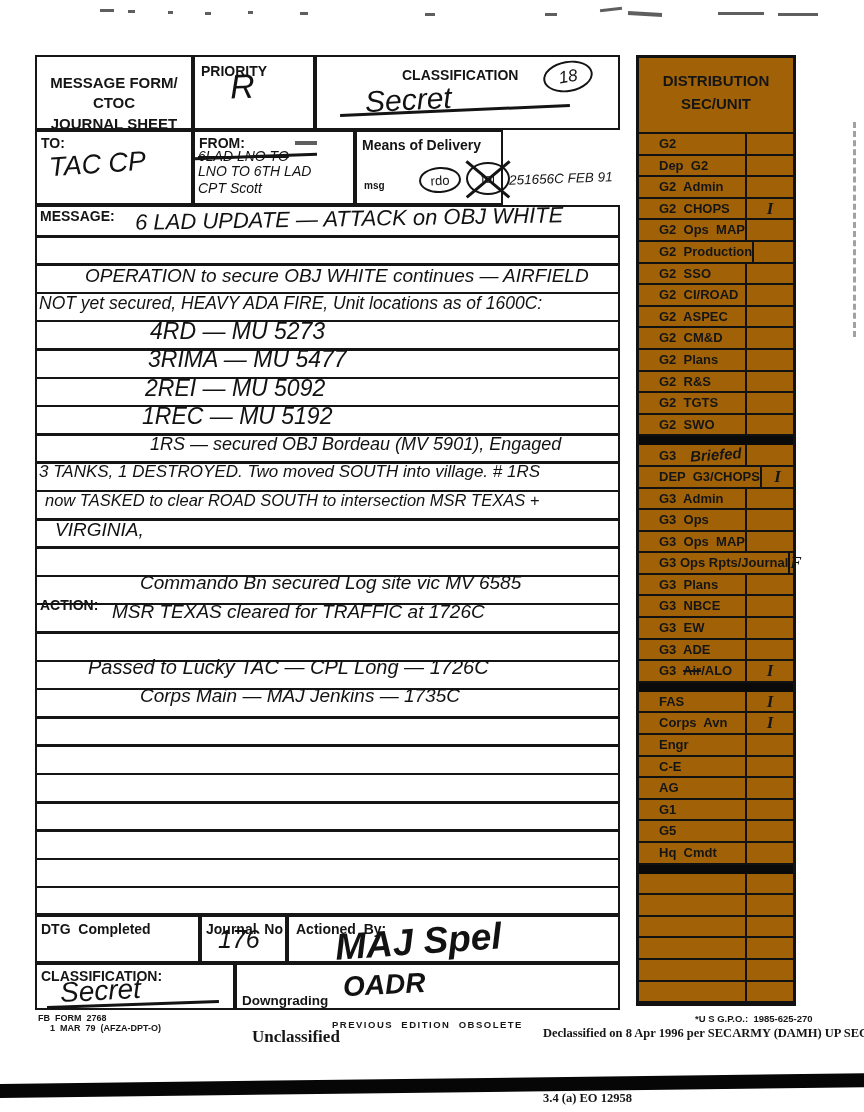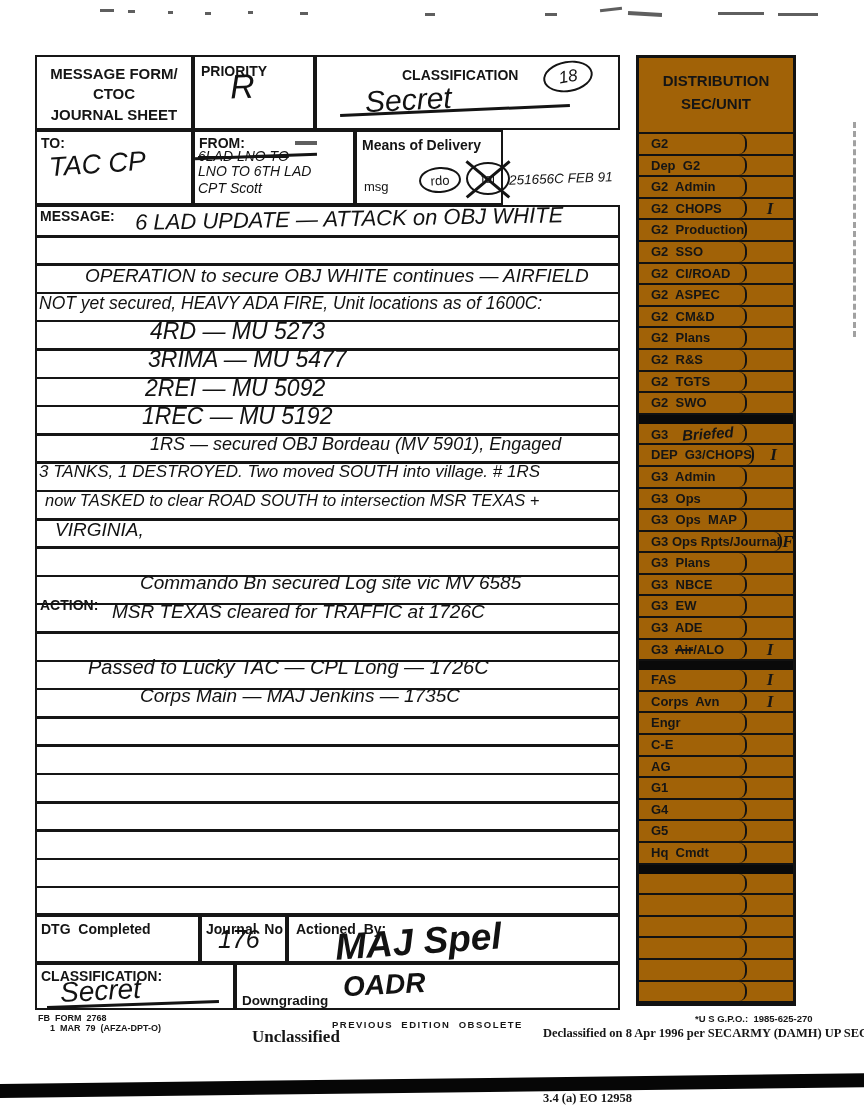--- a/index.html
+++ b/index.html
@@ -1,37 +1,37 @@
 <!DOCTYPE html>
 <html><head>
 <meta charset="utf-8">
 <style>
   html,body{margin:0;padding:0;background:#e8e8e8;}
   .page{position:relative;width:864px;height:1112px;background:#ffffff;overflow:hidden;
         font-family:"Liberation Sans",sans-serif;color:#151515;}
   .cell{position:absolute;border:2.5px solid #161616;box-sizing:border-box;background:transparent;}
   .plabel{font-weight:700;font-size:14px;line-height:1.15;white-space:pre;color:#141414;}
   .center-title{display:flex;align-items:flex-start;justify-content:center;text-align:center;
-        white-space:pre-line;padding-top:7px;font-weight:700;font-size:15px;line-height:1.35;}
+        white-space:pre-line;padding-top:16px;font-weight:700;font-size:15px;line-height:1.35;}
   .hw{position:absolute;font-family:"Liberation Sans",sans-serif;font-style:italic;
       color:#121212;white-space:pre;line-height:1;}
   .strike{position:absolute;height:3px;background:#141414;}
   .hand-circle{position:absolute;border:2.5px solid #141414;border-radius:50%;
       display:flex;align-items:center;justify-content:center;box-sizing:border-box;}
   .crossx::before,.crossx::after{content:"";position:absolute;left:-8px;right:-8px;top:48%;height:2.5px;background:#141414;}
   .crossx::before{transform:rotate(40deg);}
   .crossx::after{transform:rotate(-40deg);}
   .rule{position:absolute;left:0;right:0;height:2.5px;background:#151515;}
   
   .dist{position:absolute;left:636px;top:55px;width:160px;border:3px solid #121212;box-sizing:border-box;background:#a16207;}
   .dist-header{height:76px;border-bottom:2.5px solid #121212;text-align:center;white-space:pre-line;
       font-weight:700;font-size:15px;line-height:1.5;padding-top:12px;box-sizing:border-box;}
   .dist-row{display:flex;height:21.6px;border-bottom:2px solid #121212;box-sizing:border-box;}
   .dist-label{flex:1;border-right:2px solid #121212;font-weight:600;font-size:13px;line-height:19px;
-      padding-left:12px;white-space:pre;box-sizing:border-box;overflow:visible;border-radius:8px;}
+      padding-left:20px;white-space:pre;box-sizing:border-box;overflow:visible;}
   .dist-mark{width:46px;text-align:center;font-family:"Liberation Serif",serif;font-style:italic;
       font-weight:700;font-size:17px;line-height:19px;}
   .dist-divider{height:9px;background:#0a0a0a;}
   .struck{text-decoration:line-through;text-decoration-thickness:2px;}
   .note{display:inline-block;margin-left:14px;font-family:"Liberation Sans",sans-serif;font-style:italic;
       font-weight:600;font-size:15px;transform:rotate(-4deg);}
   
   .foot{position:absolute;font-weight:700;color:#161616;white-space:pre;}
   .serif{font-family:"Liberation Serif",serif;}
   
@@ -97,21 +97,21 @@
     </div>
 
     <div class="cell" style="left:0;top:75px;width:158px;height:75px;">
       <span class="plabel" style="position:absolute;left:4px;top:3px;">TO:</span>
     </div>
     <div class="cell" style="left:158px;top:75px;width:162px;height:75px;">
       <span class="plabel" style="position:absolute;left:4px;top:3px;">FROM:</span>
     </div>
     <div class="cell" style="left:320px;top:75px;width:148px;height:75px;">
       <span class="plabel" style="position:absolute;left:5px;top:5px;">Means of Delivery</span>
-      <span class="plabel" style="position:absolute;left:7px;top:48px;font-weight:400;font-size:13px;">msg</span>
+      <span class="plabel" style="position:absolute;left:7px;top:48px;font-weight:700;font-size:10px;">msg</span>
     </div>
     <span class="hw" style="left:14px;top:96px;font-size:27px;transform:rotate(-4deg);">TAC CP</span>
     <span class="hw struck" style="left:163px;top:94px;font-size:14px;">6LAD LNO TO</span>
     <div class="strike" style="left:160px;top:100px;width:122px;transform:rotate(-2deg);height:2.5px;"></div>
     <span class="hw" style="left:163px;top:109px;font-size:14px;">LNO TO 6TH LAD</span>
     <span class="hw" style="left:163px;top:126px;font-size:14px;">CPT Scott</span>
     <div class="hand-circle" style="left:384px;top:112px;width:42px;height:26px;transform:rotate(-3deg);">
       <span style="font-size:13px;">rdo</span>
     </div>
     <div class="hand-circle crossx" style="left:431px;top:107px;width:44px;height:33px;">
@@ -203,20 +203,24 @@
         </div>
         <div class="dist-row">
           <div class="dist-label">G2  Admin</div>
           <div class="dist-mark"></div>
         </div>
         <div class="dist-row">
           <div class="dist-label">G2  CHOPS</div>
           <div class="dist-mark">I</div>
         </div>
         <div class="dist-row">
+          <div class="dist-label">G2  Ops  MAP</div>
+          <div class="dist-mark"></div>
+        </div>
+        <div class="dist-row">
           <div class="dist-label">G2  Production</div>
           <div class="dist-mark"></div>
         </div>
         <div class="dist-row">
           <div class="dist-label">G2  SSO</div>
           <div class="dist-mark"></div>
         </div>
         <div class="dist-row">
           <div class="dist-label">G2  CI/ROAD</div>
           <div class="dist-mark"></div>
@@ -306,24 +310,20 @@
         <div class="dist-row">
           <div class="dist-label">C-E</div>
           <div class="dist-mark"></div>
         </div>
         <div class="dist-row">
           <div class="dist-label">AG</div>
           <div class="dist-mark"></div>
         </div>
         <div class="dist-row">
           <div class="dist-label">G1</div>
-          <div class="dist-mark"></div>
-        </div>
-        <div class="dist-row">
-          <div class="dist-label">G4</div>
           <div class="dist-mark"></div>
         </div>
         <div class="dist-row">
           <div class="dist-label">G5</div>
           <div class="dist-mark"></div>
         </div>
         <div class="dist-row">
           <div class="dist-label">Hq  Cmdt</div>
           <div class="dist-mark"></div>
         </div>

